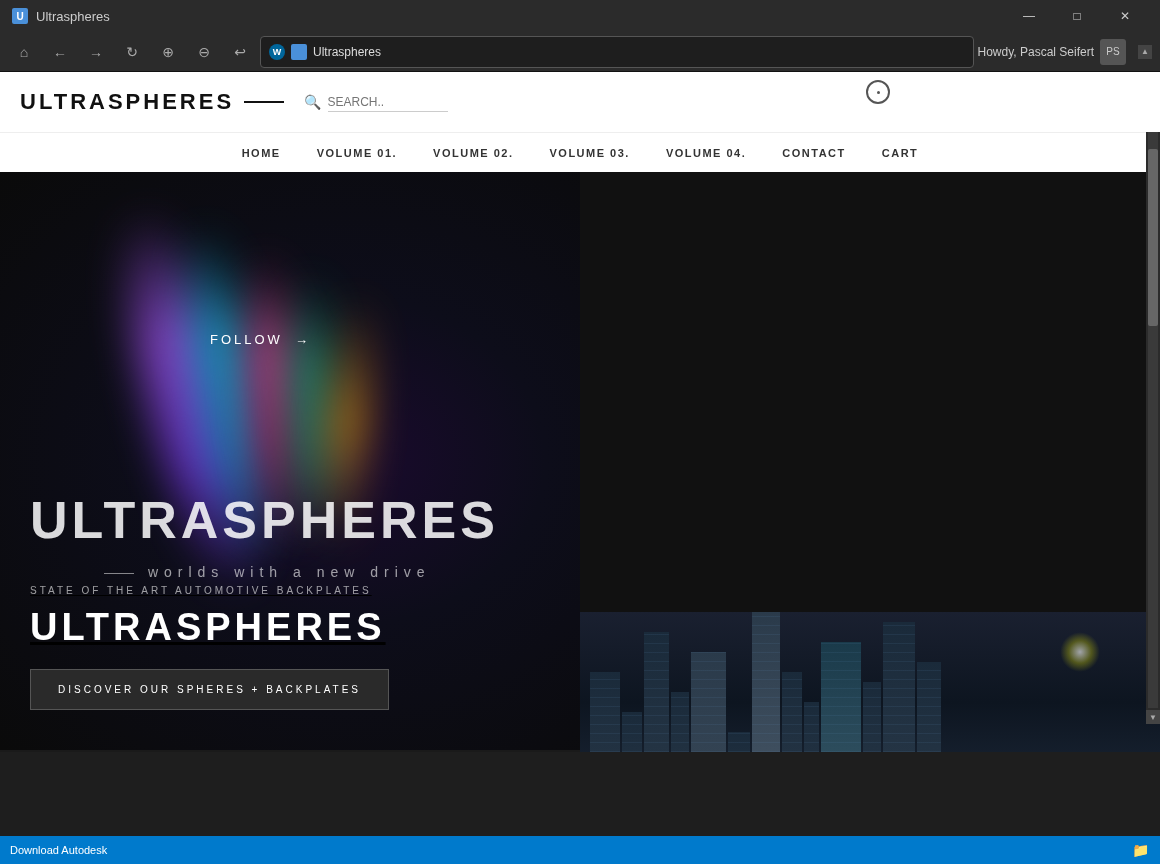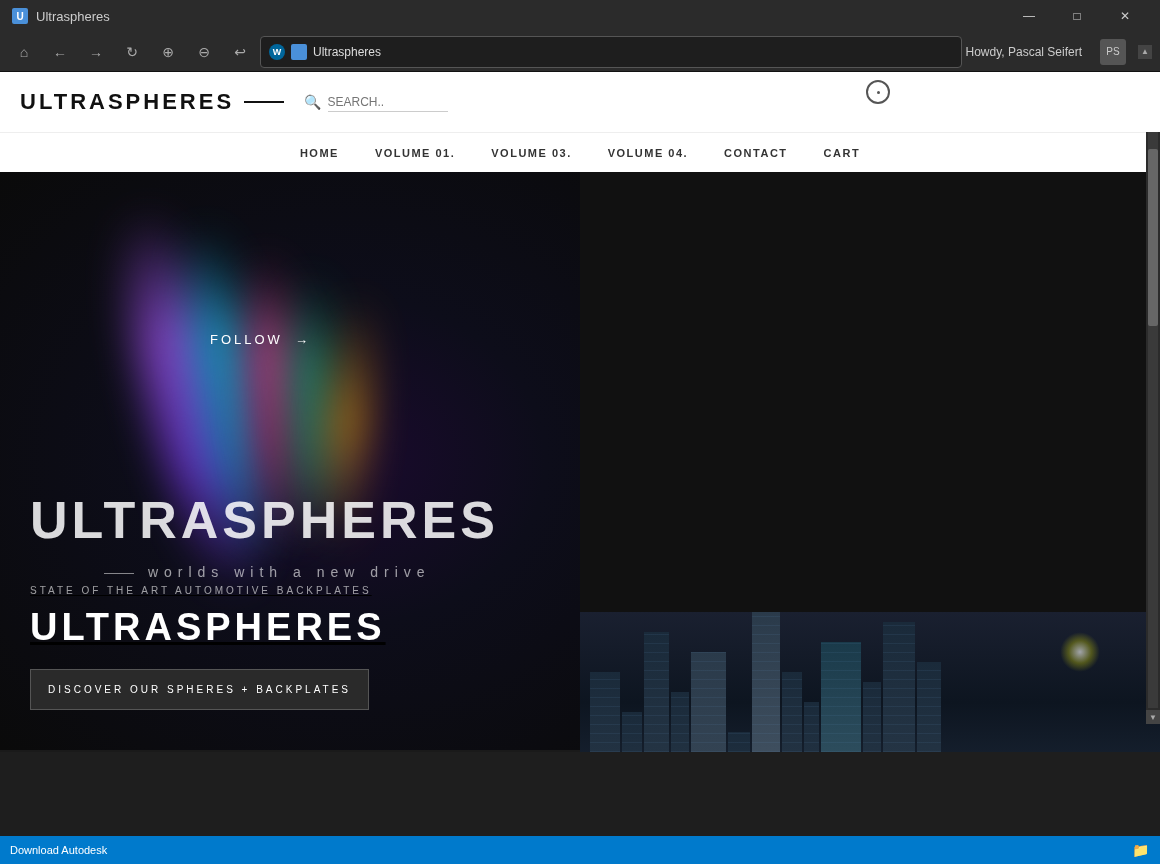--- a/index.html
+++ b/index.html
@@ -111,21 +111,21 @@
       flex-shrink: 0;
     }
     .address-text {
       color: #ddd;
       font-size: 12px;
       flex: 1;
     }
     .howdy-section {
       display: flex;
       align-items: center;
-      gap: 18px;
+      gap: 6px;
       color: #ccc;
       font-size: 12px;
       margin-left: auto;
       padding-right: 8px;
     }
     .user-avatar {
       width: 26px;
       height: 26px;
       background: #555;
       border-radius: 3px;
@@ -365,21 +365,21 @@
       font-family: Arial, sans-serif;
       margin-bottom: 20px;
     }
     .cta-button {
       display: inline-block;
       background: #2a2a2a;
       border: 1px solid #555;
       color: #fff;
       font-size: 10px;
       letter-spacing: 3px;
-      padding: 14px 17px;
+      padding: 14px 27px;
       text-transform: uppercase;
       cursor: pointer;
       font-family: Arial, sans-serif;
     }
 
     
     .hero-right {
       flex: 1;
       display: flex;
       flex-direction: column;
@@ -555,20 +555,21 @@
       <input class="search-input" type="text" placeholder="SEARCH.." style="">
     </div>
     <div class="cursor-circle">
       <div class="cursor-dot"></div>
     </div>
   </div>
 
   <div class="site-nav">
     <span class="nav-item">HOME</span>
     <span class="nav-item">VOLUME 01.</span>
+    <span class="nav-item">VOLUME 02.</span>
     <span class="nav-item">VOLUME 03.</span>
     <span class="nav-item">VOLUME 04.</span>
     <span class="nav-item">CONTACT</span>
     <span class="nav-item">CART</span>
   </div>
 
   <div class="hero-area">
 
     <div class="hero-left">
       <div class="hero-bg-gradient"></div>

